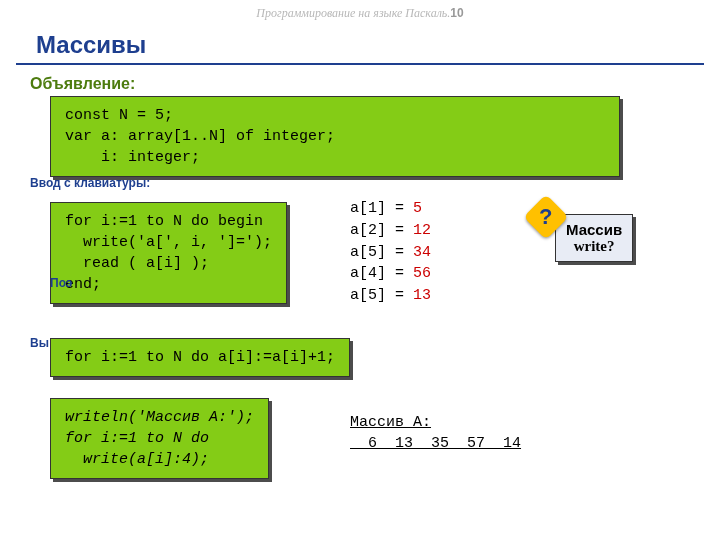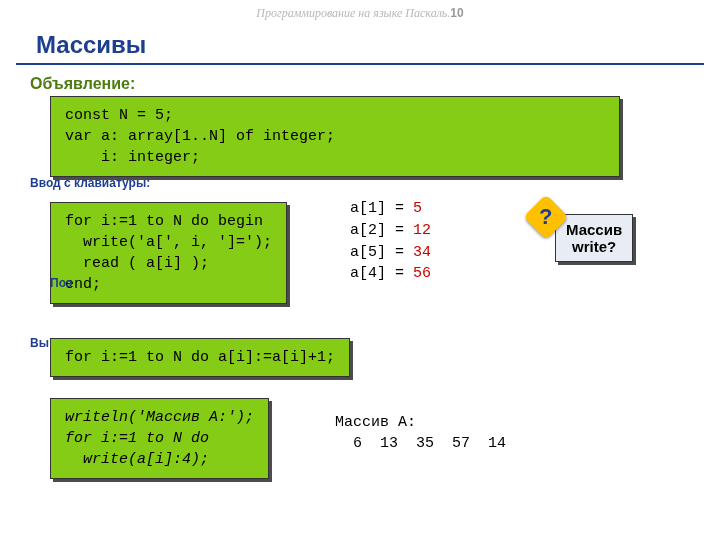--- a/index.html
+++ b/index.html
@@ -62,21 +62,21 @@
   .callout {
     position: absolute;
     background: #e8ecf5;
     border: 1px solid #333;
     box-shadow: 3px 3px 0 rgba(0,0,0,0.7);
     padding: 6px 10px;
     font-family: Arial, sans-serif;
     font-size: 15px;
     text-align: center;
   }
-  .callout .mono { font-family: Liberation Sans, sans-serif; font-weight: bold; }
+  .callout .mono { font-family: Liberation Serif, serif; font-weight: bold; }
   .badge {
     position: absolute;
     left: -26px;
     top: -14px;
     width: 32px;
     height: 32px;
     background: #ffc000;
     border-radius: 6px;
     transform: rotate(45deg);
     display: flex;
@@ -127,32 +127,33 @@
   read ( a[i] );
 end;</div>
 
 <div class="hidden-label" style="left:30px; top:276px;margin-left:20px;">Поэ</div>
 
 <div class="array-list" style="left:350px; top:198px;">
   <div><span>a[1] =</span> <span class="val">5</span></div>
   <div><span>a[2] =</span> <span class="val">12</span></div>
   <div><span>a[5] =</span> <span class="val">34</span></div>
   <div><span>a[4] =</span> <span class="val">56</span></div>
+  <div><span>a[5] =</span> <span class="val">13</span></div>
 </div>
 
 <div class="callout" style="left:555px; top:214px;">
   <div class="badge">
       <span>?</span>
     </div>
   <div><b>Массив</b></div>
   <div class="mono">write?</div>
 </div>
 
 <div class="hidden-label" style="left:30px; top:336px;">Вы</div>
 
 <div class="code-box" style="left:50px; top:338px;">for i:=1 to N do a[i]:=a[i]+1;</div>
 
 <div class="code-box" style="left:50px; top:398px;font-style:italic;">writeln('Массив A:');
 for i:=1 to N do 
   write(a[i]:4);</div>
 
-<div class="output" style="left:335px; top:412px;">Массив A:
+<div class="output" style="left:350px; top:412px;text-decoration:underline;">Массив A:
   6  13  35  57  14</div>
 
 </body></html>

